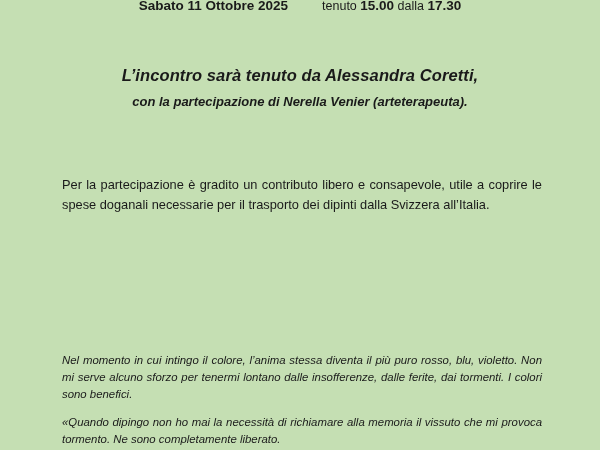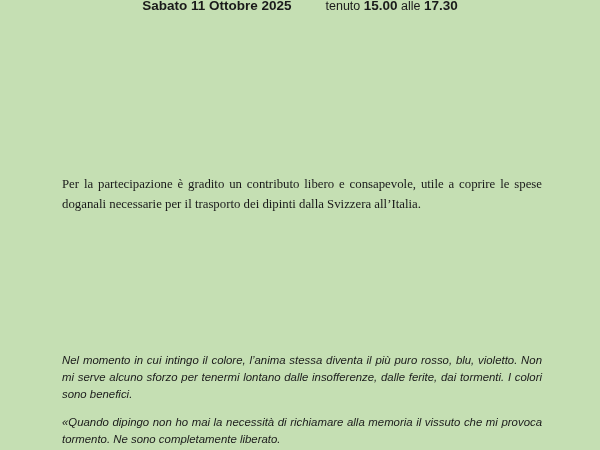--- a/index.html
+++ b/index.html
@@ -67,21 +67,20 @@
 
   
   .contrib {
     position: absolute;
     top: 175px;
     left: 62px;
     right: 58px;
     font-size: 12.8px;
     line-height: 1.55;
     text-align: justify;
-    font-family: Liberation Serif, serif;
   }
 
   
   .quote {
     position: absolute;
     top: 352px;
     left: 62px;
     right: 58px;
     font-size: 11.4px;
     font-style: italic;
@@ -93,23 +92,27 @@
   }
   .quote p:last-child { margin-bottom: 0; }
 </style>
 </head>
 <body>
 
 <div class="page">
 
   <div class="datebar">
     <span class="left">Sabato 11 Ottobre 2025</span>
-    <span class="right"><span>tenuto </span><b>15.00</b><span> alle </span><b>17.30</b></span>
+    <span class="right"><span>tenuto </span><b>15.00</b><span> dalla </span><b>17.30</b></span>
   </div>
 
+  <div class="presenter">
+    <div class="lead">L’incontro sarà tenuto da Alessandra Coretti,</div>
+    <div class="sub">con la partecipazione di  Nerella Venier (arteterapeuta).</div>
+  </div>
 
   <div class="contrib">Per la partecipazione è gradito un contributo libero  e consapevole, utile a coprire le spese doganali necessarie per il trasporto dei dipinti dalla Svizzera all’Italia.</div>
 
   <div class="quote">
     <p>Nel momento in cui intingo il colore, l’anima stessa diventa il più puro rosso, blu, violetto. Non mi serve alcuno sforzo per tenermi lontano dalle insofferenze, dalle ferite, dai tormenti. I colori sono benefici.</p>
     <p>«Quando dipingo non ho mai la necessità di richiamare alla memoria il vissuto che mi provoca tormento. Ne sono completamente liberato.</p>
   </div>
 
 </div>
 

